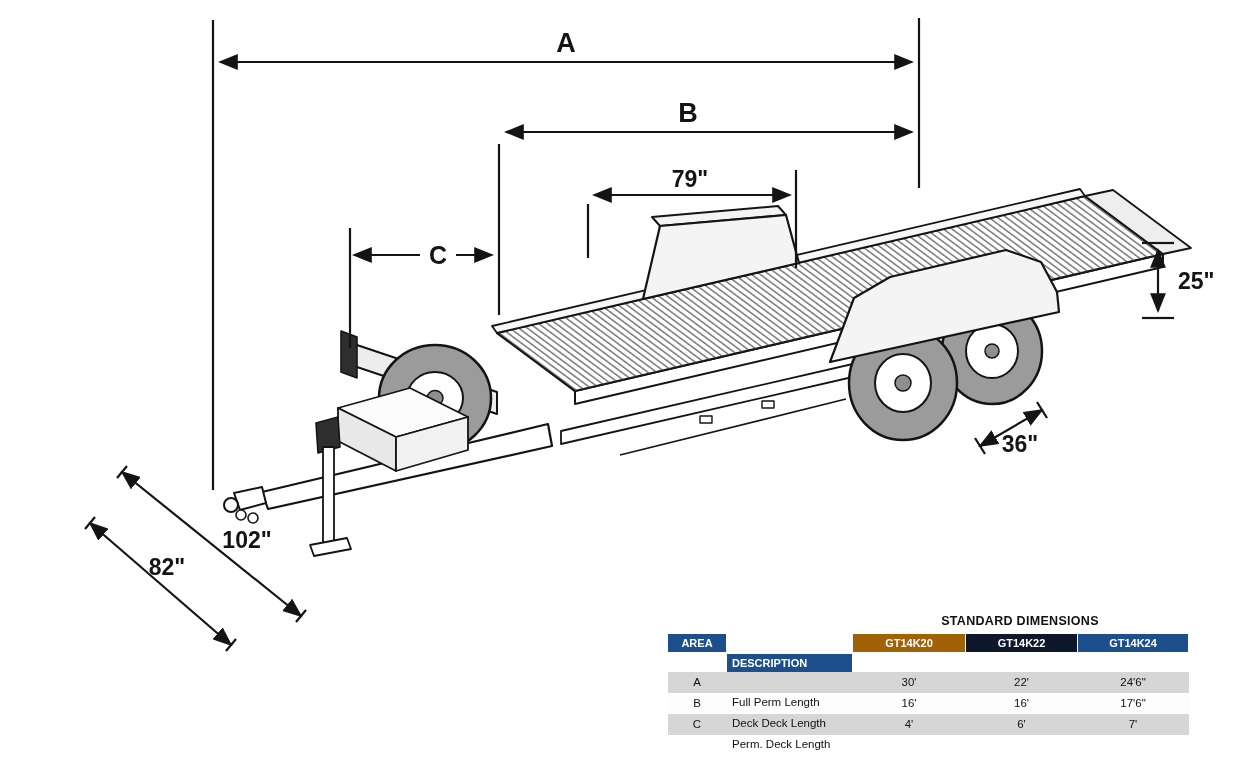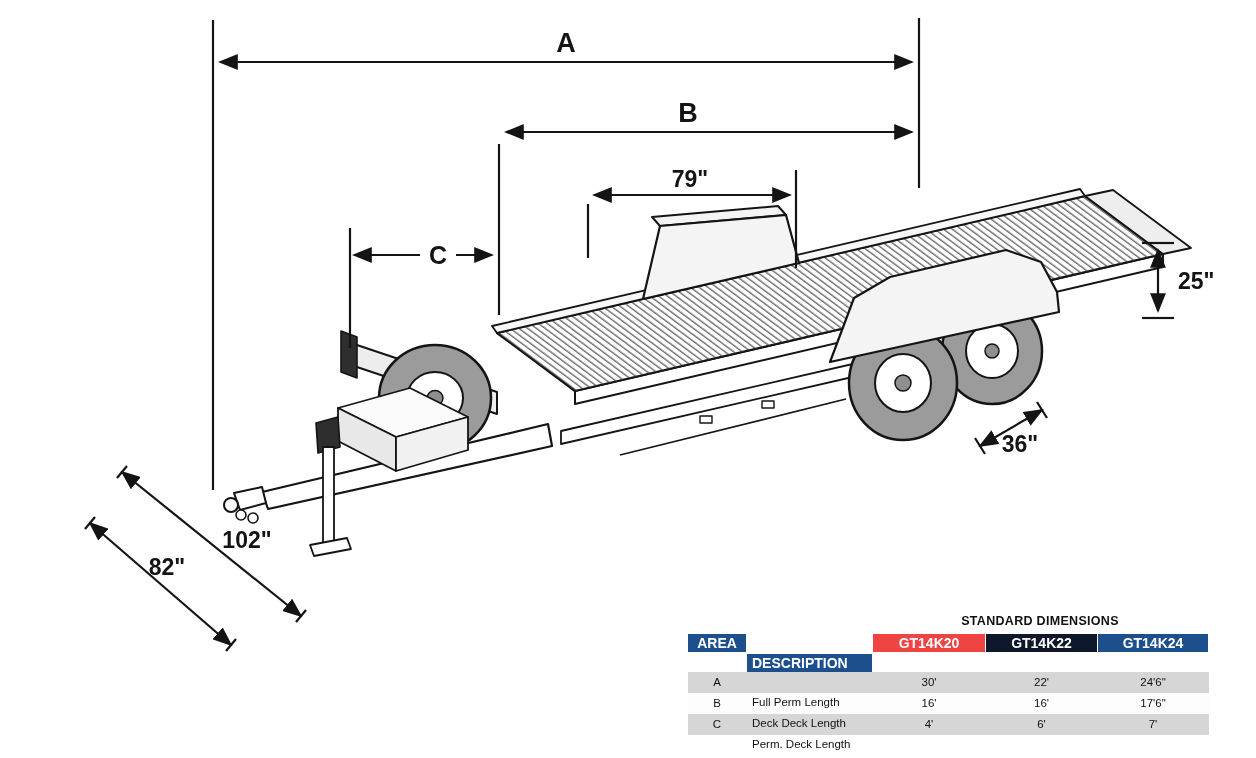--- a/index.html
+++ b/index.html
@@ -6,31 +6,31 @@
   .stage{
     position:relative;width:1256px;height:758px;background:#ffffff;overflow:hidden;
     font-family:"Liberation Sans",sans-serif;
   }
   .stage svg{position:absolute;left:0;top:0;}
   .dim text{font-family:"Liberation Sans",sans-serif;font-weight:bold;fill:#141414;}
   .dim line{stroke:#141414;stroke-width:2.2;}
   .art{stroke:#141414;stroke-linejoin:round;}
 
   
-  .spec-table{position:absolute;left:688px;top:614px;width:521px;color:#111;}
+  .spec-table{position:absolute;left:668px;top:614px;width:521px;color:#111;}
   .table-title{
     margin-left:184px;width:336px;text-align:center;font-weight:bold;
     font-size:12.5px;letter-spacing:.3px;padding-bottom:6px;
   }
   .thead,.trow{
     display:grid;grid-template-columns:58px 125px 112px 111px 110px;column-gap:1px;
   }
   .thead{background:#ffffff;}
   .thead .cell{
-    color:#ffffff;font-weight:bold;font-size:14px;height:18px;line-height:18px;
+    color:#ffffff;font-weight:bold;font-size:11px;height:18px;line-height:18px;
   }
   .trow{font-size:11.5px;height:21px;line-height:21px;}
   .cell.area{text-align:center;}
   .cell.desc{padding-left:5px;margin-top:20px;}
   .cell.val{text-align:center;}
 </style>
 </head>
 <body>
 
 <div class="stage">
@@ -167,21 +167,21 @@
       </g>
     </g>
   </svg>
 
   <div class="spec-table">
     <div class="table-title">STANDARD DIMENSIONS</div>
 
     <div class="thead">
       <div class="cell area" style="background:#1d4f8c">AREA</div>
       <div class="cell desc" style="background:#1d4f8c">DESCRIPTION</div>
-      <div class="cell val" style="background:#ef4444">GT14K20</div>
+      <div class="cell val" style="background:#a16207">GT14K20</div>
       <div class="cell val" style="background:#0f172a">GT14K22</div>
       <div class="cell val" style="background:#1d4f8c">GT14K24</div>
     </div>
 
     <div class="trow" style="background:#d6d6d6">
       <div class="cell area">A</div>
       <div class="cell desc">Full Perm Length</div>
       <div class="cell val">30'</div>
       <div class="cell val">22'</div>
       <div class="cell val">24'6"</div>

